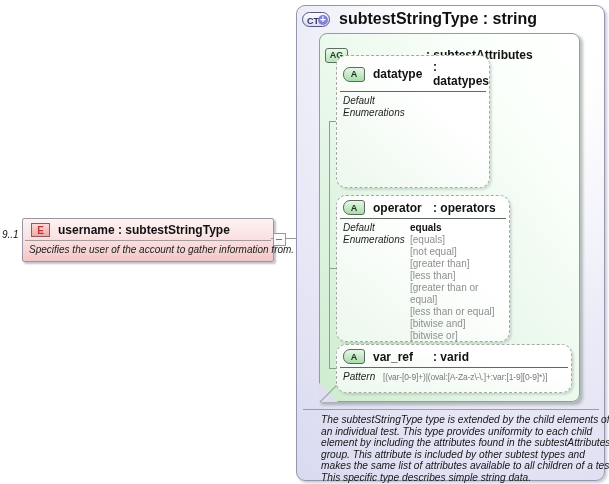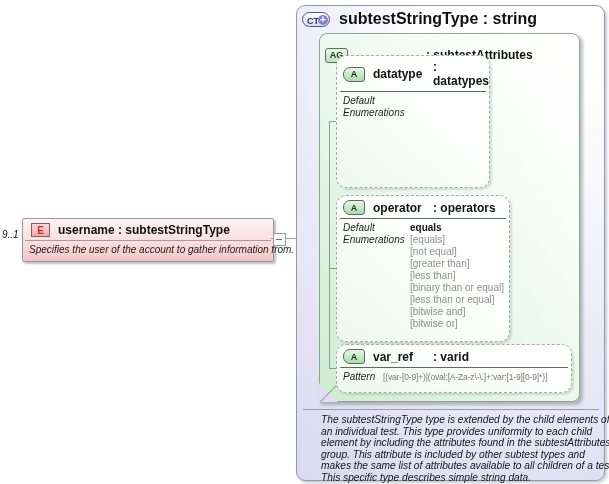--- a/index.html
+++ b/index.html
@@ -187,21 +187,21 @@
             <div>Default</div>
             <div>Enumerations</div>
           </div>
           <div class="attr-values">
             <div class="default-val">equals</div>
             <div>
                 <div class="enum-val">[equals]</div>
                 <div class="enum-val">[not equal]</div>
                 <div class="enum-val">[greater than]</div>
                 <div class="enum-val">[less than]</div>
-                <div class="enum-val">[binary than or equal]</div>
+                <div class="enum-val">[greater than or equal]</div>
                 <div class="enum-val">[less than or equal]</div>
                 <div class="enum-val">[bitwise and]</div>
                 <div class="enum-val">[bitwise or]</div>
               </div>
           </div>
         </div>
       </div>
 
       <div class="attr-box attr-varref">
         <div class="attr-header">

